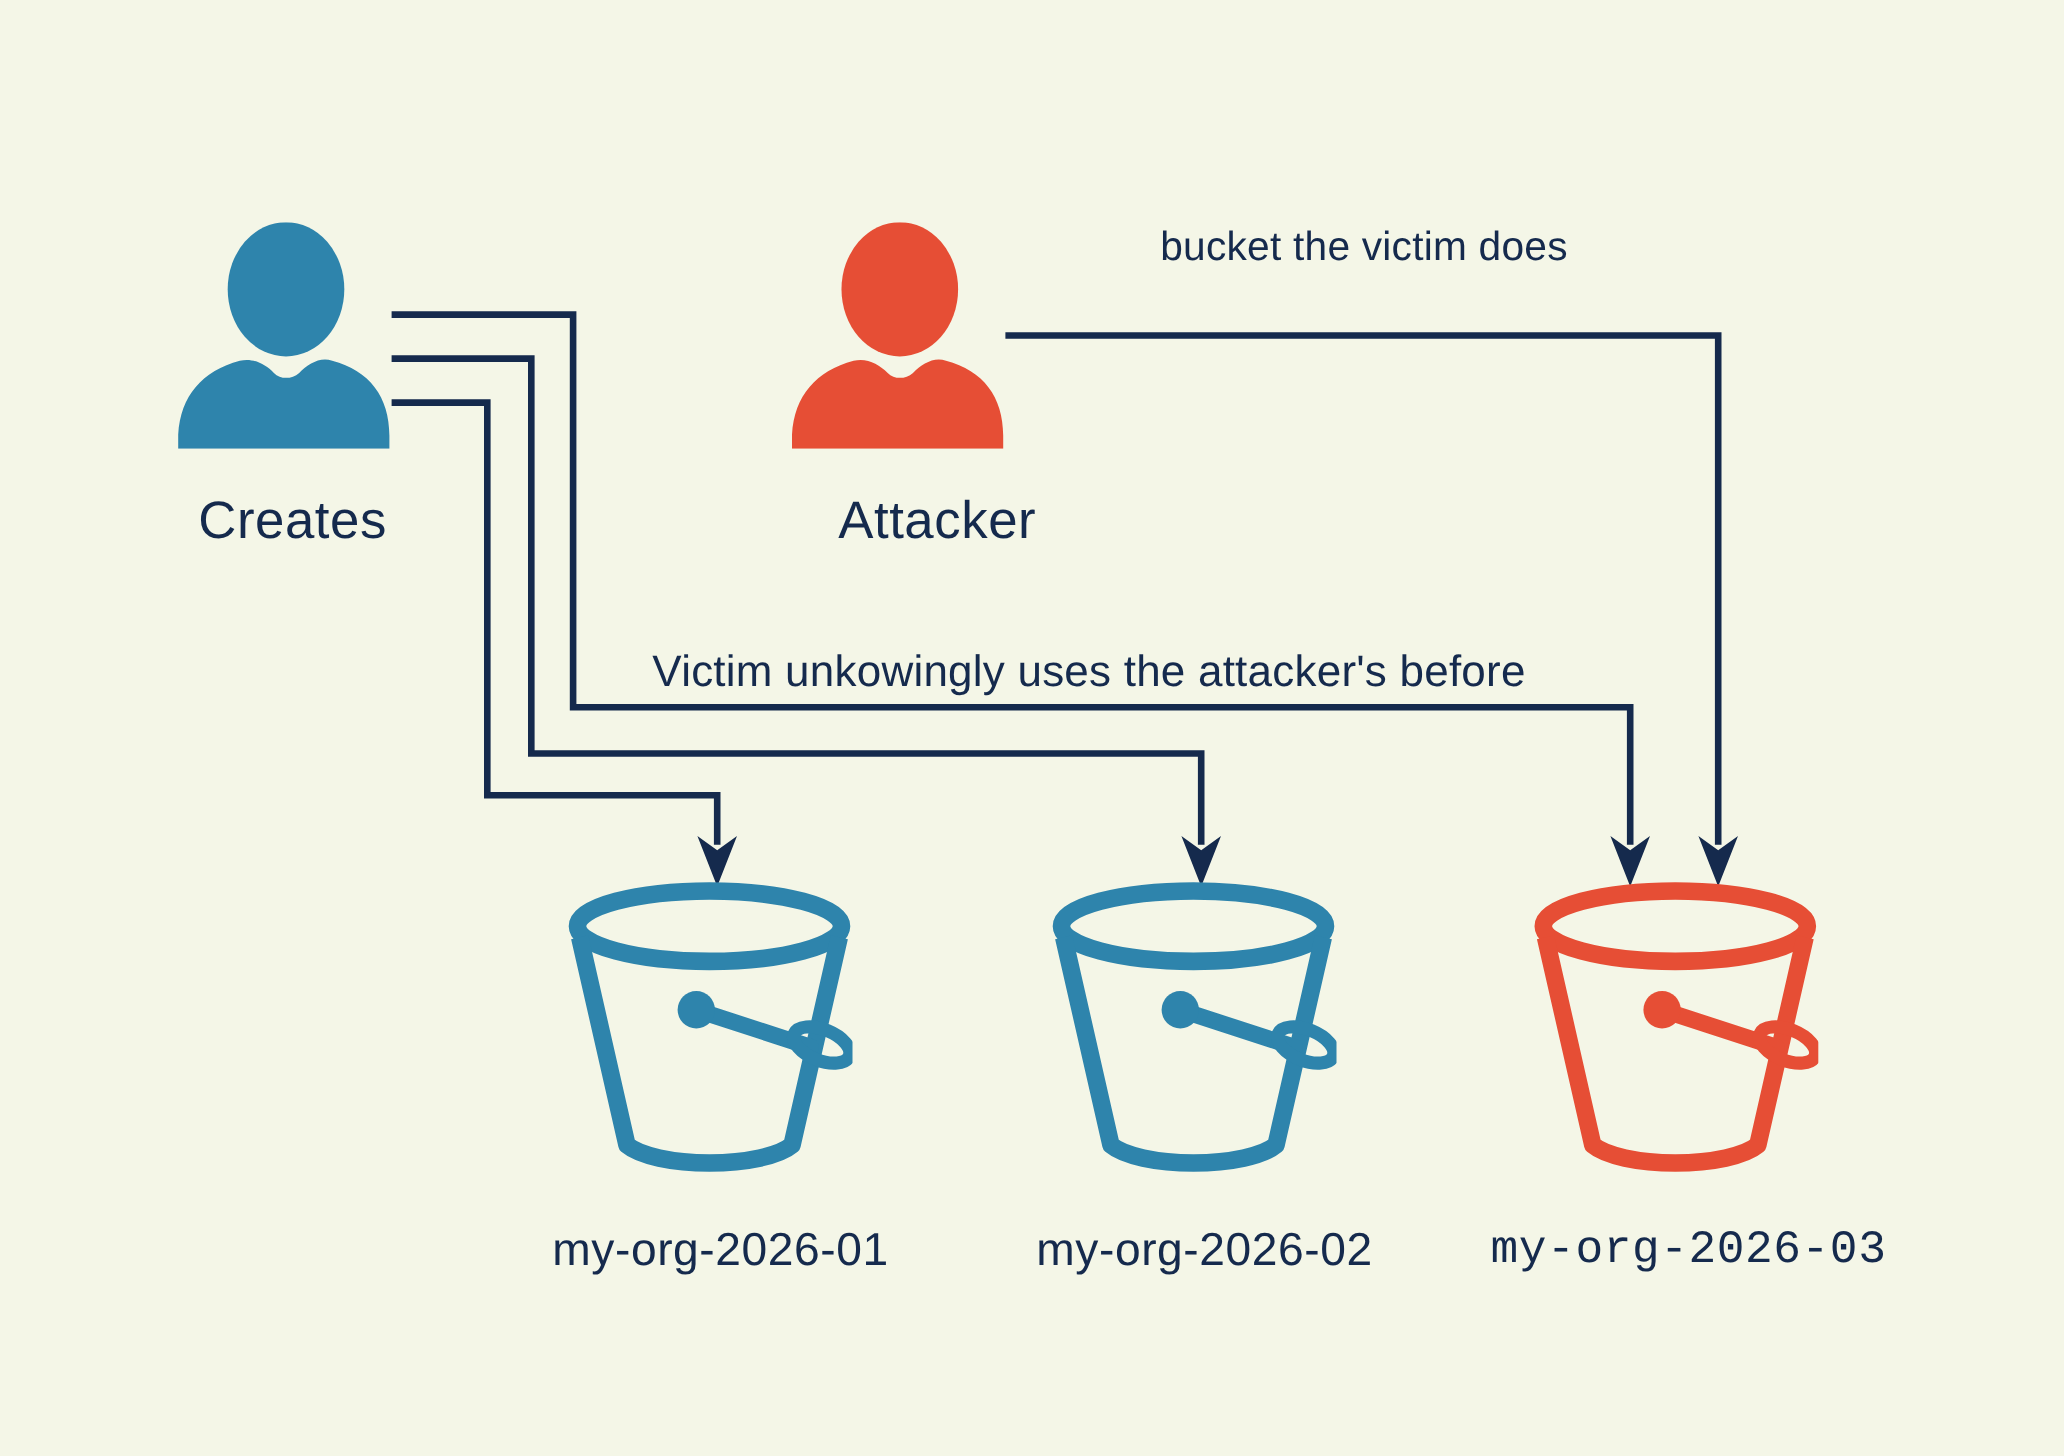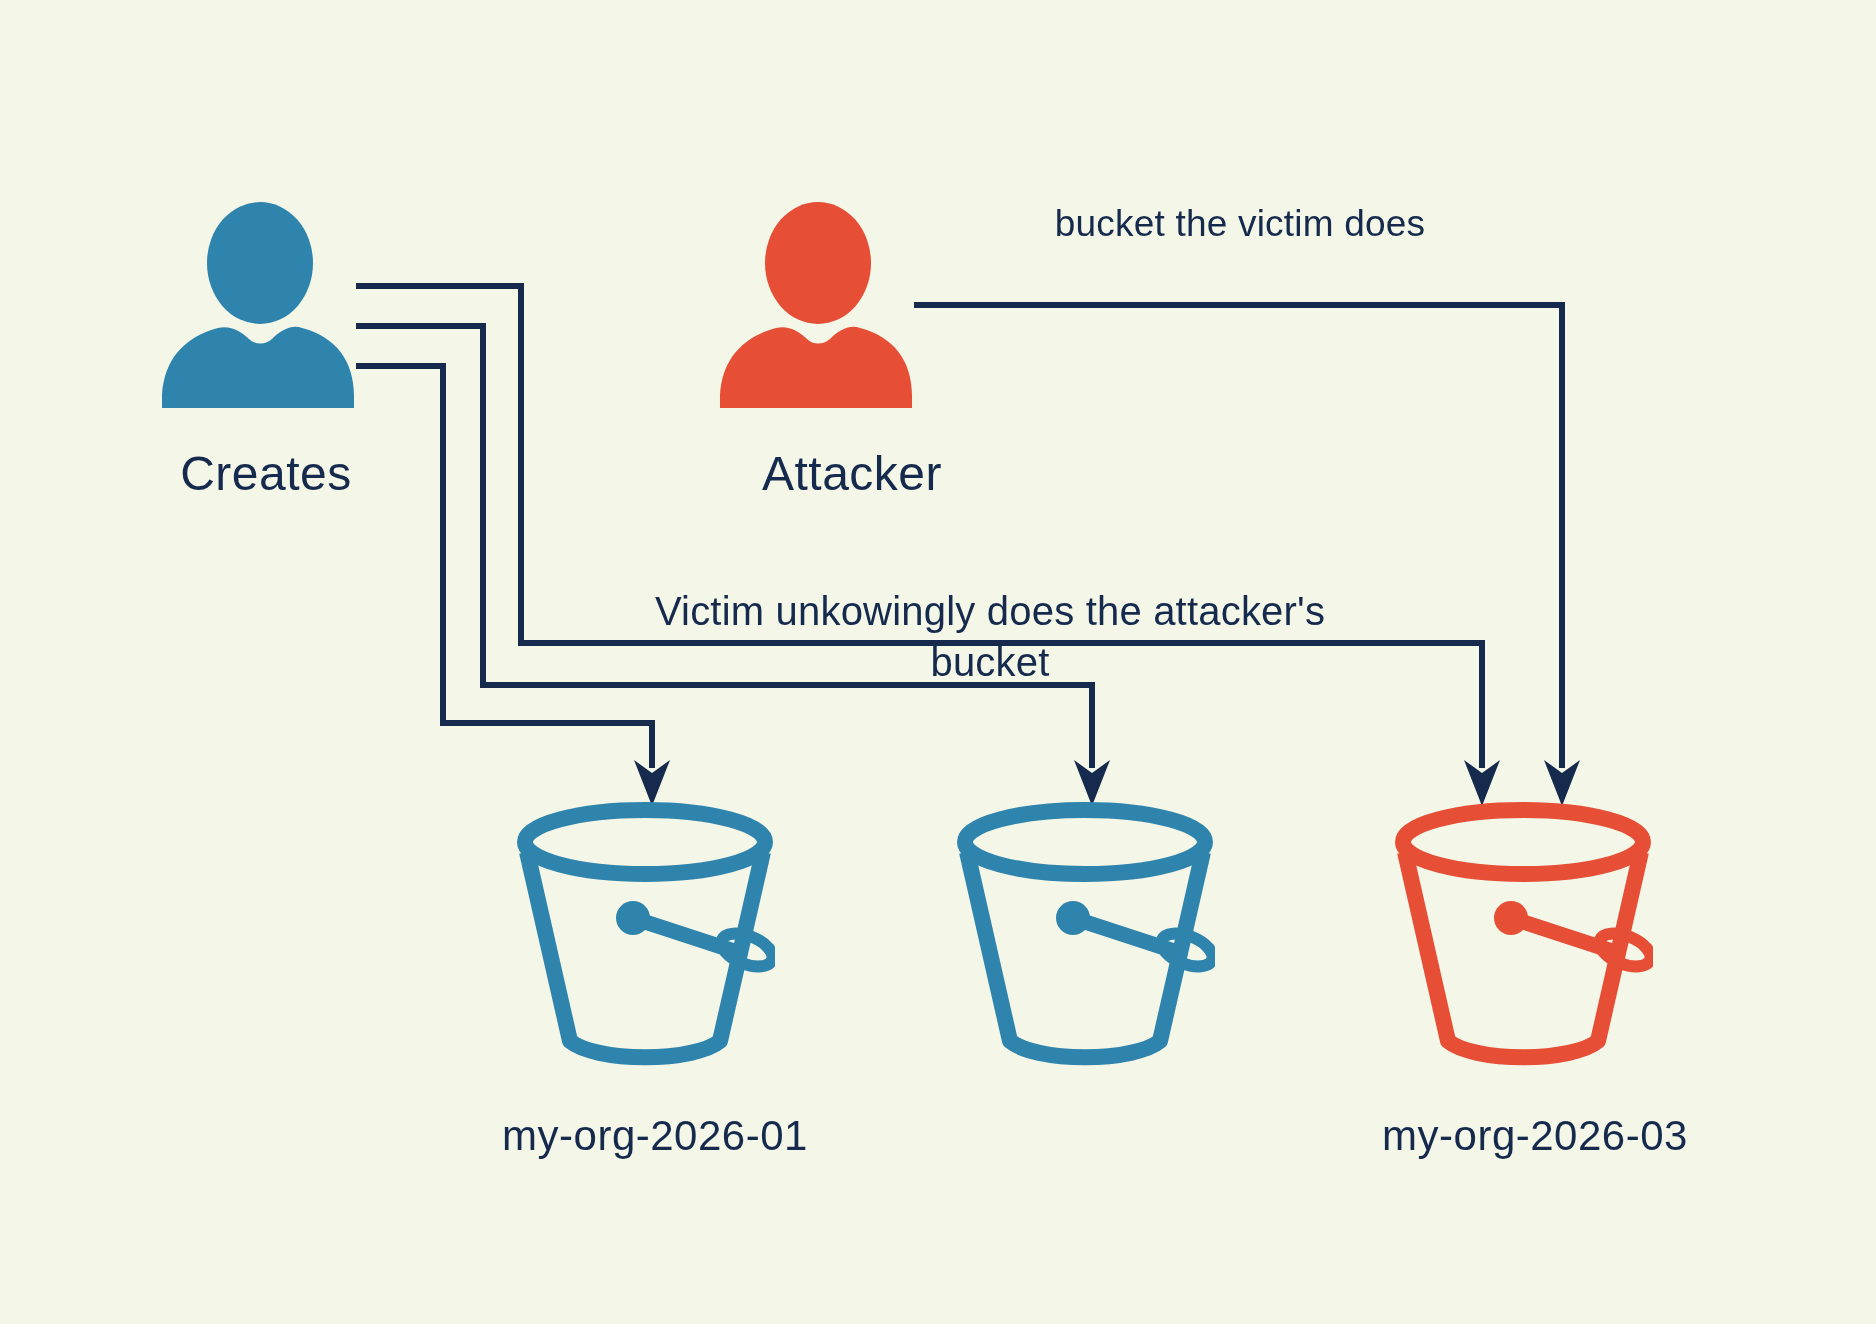--- a/index.html
+++ b/index.html
@@ -69,21 +69,21 @@
          L 194 206 Z"></path>
   </svg>
 
   <div class="abs actor-label navy-text" style="left:166px;top:446px;">Creates</div>
   <div class="abs actor-label navy-text" style="left:752px;top:446px;">Attacker</div>
 
   <div class="abs note navy-text" style="left:960px;top:198px;width:560px;font-size:37px;">
     <div>bucket the victim does</div>
   </div>
 
-  <div class="abs note navy-text" style="left:590px;top:586px;width:800px;font-size:40px;">Victim unkowingly does the attacker's bucket</div>
+  <div class="abs note navy-text" style="left:590px;top:586px;width:800px;font-size:40px;">Victim unkowingly uses the attacker's before</div>
 
   <svg class="abs" style="left:515px;top:800px;" width="260" height="280" viewBox="0 0 260 280">
     <g stroke="#2E84AC" fill="none">
       <ellipse cx="130" cy="42" rx="120" ry="32" stroke-width="16"></ellipse>
       <path d="M 12 52 L 55 241 A 80 25 0 0 0 205 241 L 248 52" stroke-width="16" stroke-linejoin="round"></path>
       <path d="M 118 118 L 222 152" stroke-width="15" stroke-linecap="round"></path>
       <ellipse cx="232" cy="150" rx="27" ry="14" stroke-width="12" transform="rotate(22 232 150)"></ellipse>
     </g>
     <circle cx="118" cy="118" r="17" fill="#2E84AC"></circle>
   </svg>
@@ -102,15 +102,16 @@
     <g stroke="#E64E35" fill="none">
       <ellipse cx="130" cy="42" rx="120" ry="32" stroke-width="16"></ellipse>
       <path d="M 12 52 L 55 241 A 80 25 0 0 0 205 241 L 248 52" stroke-width="16" stroke-linejoin="round"></path>
       <path d="M 118 118 L 222 152" stroke-width="15" stroke-linecap="round"></path>
       <ellipse cx="232" cy="150" rx="27" ry="14" stroke-width="12" transform="rotate(22 232 150)"></ellipse>
     </g>
     <circle cx="118" cy="118" r="17" fill="#E64E35"></circle>
   </svg>
 
   <div class="abs bucket-label navy-text" style="left:445px;top:1112px;">my-org-2026-01</div>
-  <div class="abs bucket-label navy-text" style="left:1325px;top:1112px;">my-org-2026-03</div>
+  <div class="abs bucket-label navy-text" style="left:885px;top:1112px;">my-org-2026-02</div>
+  <div class="abs bucket-label navy-text" style="left:1325px;top:1112px;font-family:Liberation Mono, monospace;">my-org-2026-03</div>
 
 </div>
 
 </body></html>

